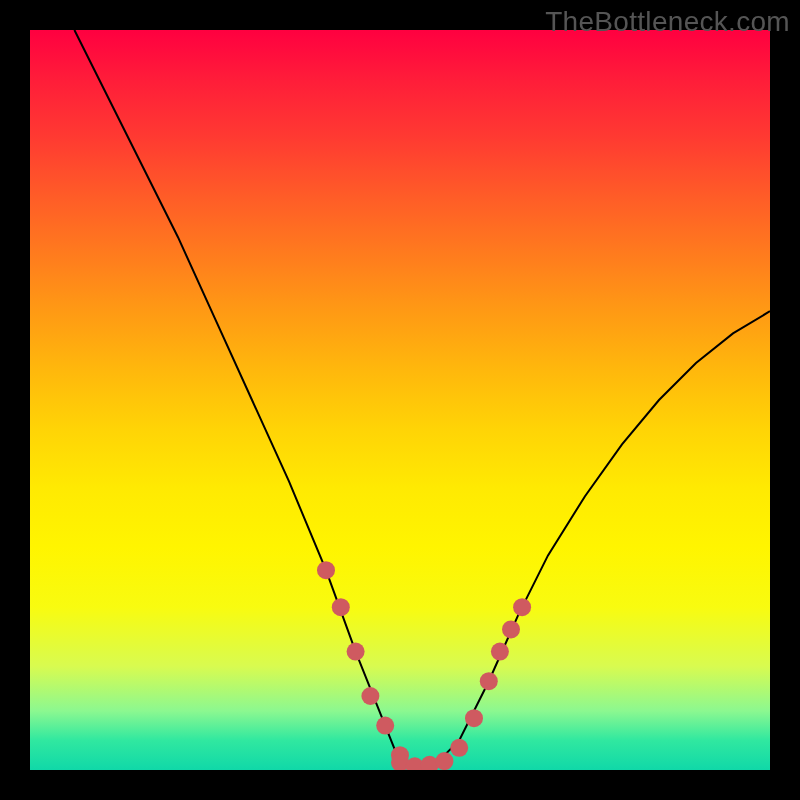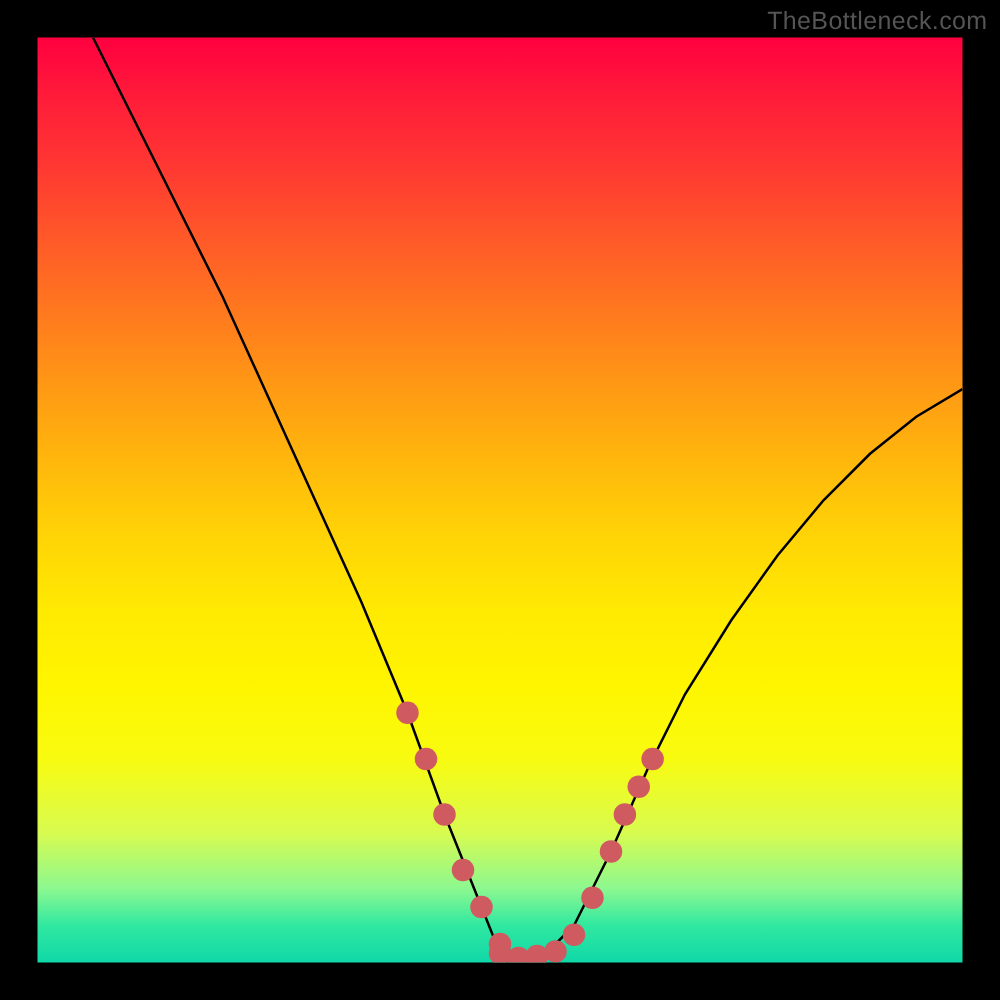--- a/index.html
+++ b/index.html
@@ -16,21 +16,21 @@
     #ffd406 54%,
     #ffea02 62%,
     #fff500 70%,
     #f8fb10 78%,
     #d8fb50 86%,
     #8cf890 92%,
     #30e8a0 96%,
     #10d8a8 100%);
 }
 .svg-layer{position:absolute;left:30px;top:30px;width:740px;height:740px;pointer-events:none}
-.watermark{position:absolute;top:6px;right:10px;color:#555;font-size:20px;font-weight:400;letter-spacing:.3px}
+.watermark{position:absolute;top:6px;right:10px;color:#555;font-size:28px;font-weight:400;letter-spacing:.3px}
 </style>
 </head>
 <body>
 
 <div class="frame">
   <div class="plot"></div>
 
   <svg class="svg-layer" viewBox="0 0 740 740" preserveAspectRatio="none">
     <path id="main-curve" d="M 44.4 0 L 74 59.19999999999993 L 111 133.20000000000005 L 148 207.20000000000005 L 185 288.6 L 222 370 L 259 451.4 L 296 540.2 L 325.6 621.6 L 355.2 695.6 L 370 732.6 L 384.8 736.3 L 407.00000000000006 732.6 L 429.2 710.4 L 458.8 651.2 L 488.40000000000003 584.6 L 518 525.4 L 555 466.2 L 592 414.4 L 629 370 L 666 332.99999999999994 L 703 303.40000000000003 L 740 281.2" fill="none" stroke="#000" stroke-width="2"></path>
     <g id="markers">

